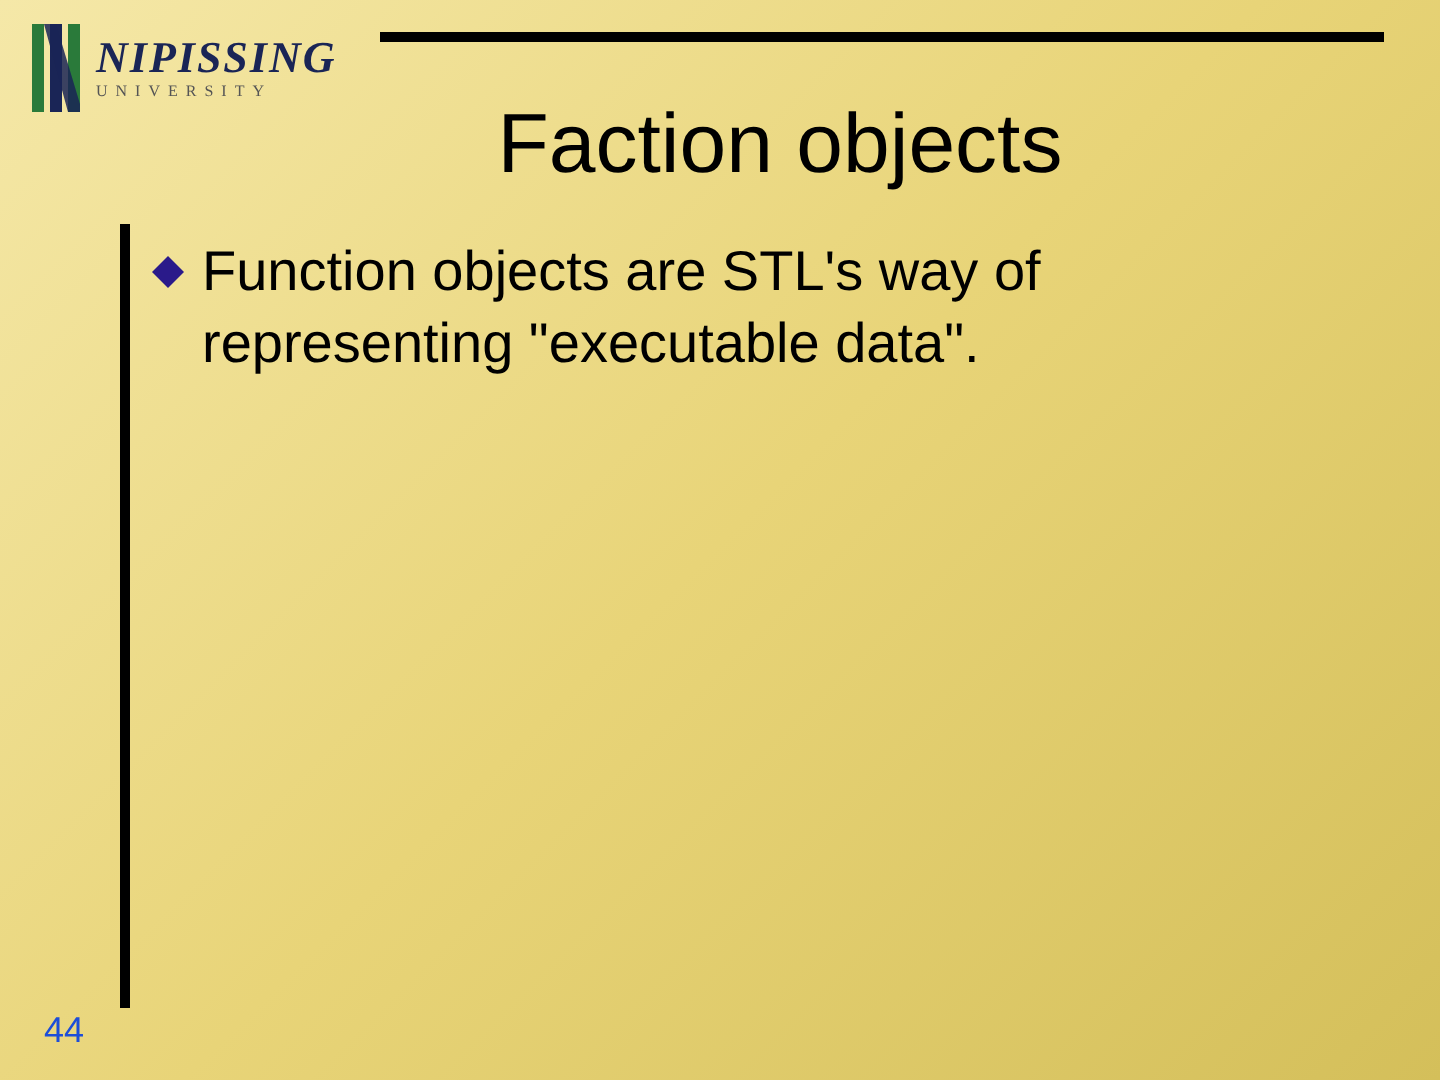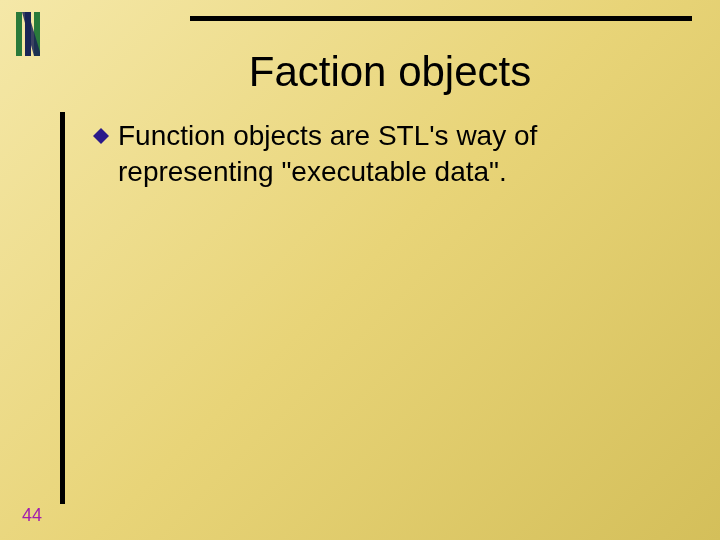--- a/index.html
+++ b/index.html
@@ -65,21 +65,21 @@
     position: absolute;
     top: 112px;
     left: 60px;
     width: 5px;
     height: 392px;
     background: #000;
   }
   .content {
     position: absolute;
     top: 118px;
-    left: 92px;
+    left: 75px;
     right: 40px;
   }
   .bullet-item {
     display: flex;
     align-items: flex-start;
     margin-bottom: 2px;
   }
   .bullet-marker {
     flex: 0 0 auto;
     width: 18px;
@@ -90,34 +90,38 @@
   .bullet-text {
     font-size: 28px;
     line-height: 1.28;
     color: #000;
   }
   .page-num {
     position: absolute;
     bottom: 14px;
     left: 22px;
     font-size: 18px;
-    color: #a21caf;
+    color: #1d4ed8;
   }
 </style>
 </head>
 <body>
 
 <div class="logo-area">
   <div class="logo-mark">
     <svg width="28" height="52" viewBox="0 0 28 52">
       <rect x="2" y="4" width="6" height="44" fill="#2a7a3a"></rect>
       <rect x="11" y="4" width="6" height="44" fill="#1a2556"></rect>
       <rect x="20" y="4" width="6" height="44" fill="#2a7a3a"></rect>
       <polygon points="2,4 8,4 20,48 26,48 26,44 14,4" fill="#1a2556" opacity="0.85"></polygon>
     </svg>
+  </div>
+  <div class="logo-text">
+    <div class="logo-name">NIPISSING</div>
+    <div class="logo-sub">UNIVERSITY</div>
   </div>
 </div>
 
 <div class="top-rule"></div>
 
 <h1 class="title">Faction objects</h1>
 
 <div class="side-rule"></div>
 
 <div class="content">

